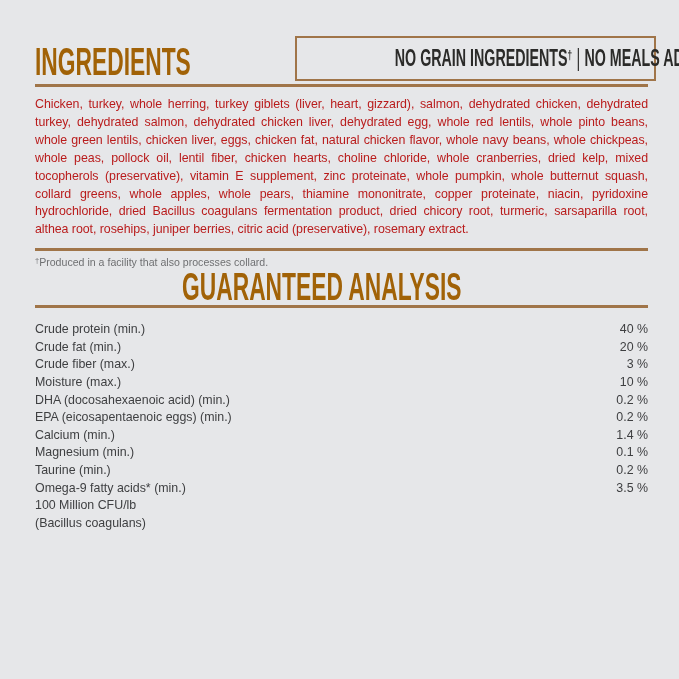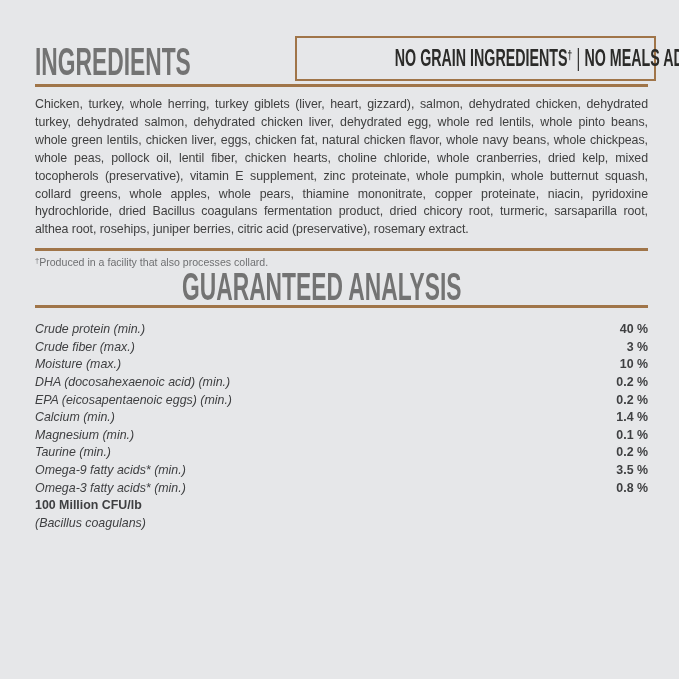--- a/index.html
+++ b/index.html
@@ -25,21 +25,21 @@
   .condensed {
     display: inline-block;
     transform: scaleX(0.60);
     transform-origin: 0 100%;
     white-space: nowrap;
   }
   h1.section-title {
     font-size: 38px;
     font-weight: 700;
     letter-spacing: 0px;
-    color: #737373;
+    color: #a16207;
     line-height: 1;
   }
   .badge-box {
     border: 2px solid #a07549;
     height: 45px;
     width: 361px;
     display: flex;
     align-items: center;
     justify-content: flex-start;
     margin-bottom: 0px;
@@ -69,21 +69,21 @@
     width: 613px;
   }
   .rule-header { margin-top: 3px; }
   
   .ingredients-body {
     margin-top: 9px;
     font-size: 12.4px;
     line-height: 17.9px;
     text-align: justify;
     letter-spacing: -0.05px;
-    color: #404040;
+    color: #b91c1c;
   }
   .rule-foot { margin-top: 9px; }
   .footnote {
     margin-top: 5px;
     font-size: 10.6px;
     color: #6f7072;
     letter-spacing: 0px;
   }
   .footnote sup { font-size: 70%; vertical-align: 3px; }
   
@@ -94,22 +94,22 @@
     width: 613px;
   }
   .ga-row {
     display: flex;
     justify-content: space-between;
     align-items: baseline;
     line-height: 17.6px;
     font-size: 12.4px;
     color: #3e3f41;
   }
-  .ga-label { text-align: left; font-style: italic; }
-  .ga-value { text-align: right; white-space: nowrap; font-weight: bold; }
+  .ga-label { text-align: left; }
+  .ga-value { text-align: right; white-space: nowrap; }
 </style>
 </head>
 <body>
 
 <div class="page">
 
   <div class="header-row">
     <h1 class="section-title">
       <span class="condensed">INGREDIENTS</span>
     </h1>
@@ -132,20 +132,24 @@
     </h1>
   </div>
   <div class="rule rule-ga"></div>
 
   <div class="ga-table">
       <div class="ga-row">
         <span class="ga-label">Crude protein (min.)</span>
         <span class="ga-value">40 %</span>
       </div>
       <div class="ga-row">
+        <span class="ga-label">Crude fat (min.)</span>
+        <span class="ga-value">20 %</span>
+      </div>
+      <div class="ga-row">
         <span class="ga-label">Crude fiber (max.)</span>
         <span class="ga-value">3 %</span>
       </div>
       <div class="ga-row">
         <span class="ga-label">Moisture (max.)</span>
         <span class="ga-value">10 %</span>
       </div>
       <div class="ga-row">
         <span class="ga-label">DHA (docosahexaenoic acid) (min.)</span>
         <span class="ga-value">0.2 %</span>
@@ -164,24 +168,20 @@
       </div>
       <div class="ga-row">
         <span class="ga-label">Taurine (min.)</span>
         <span class="ga-value">0.2 %</span>
       </div>
       <div class="ga-row">
         <span class="ga-label">Omega-9 fatty acids* (min.)</span>
         <span class="ga-value">3.5 %</span>
       </div>
       <div class="ga-row">
-        <span class="ga-label">Omega-3 fatty acids* (min.)</span>
-        <span class="ga-value">0.8 %</span>
-      </div>
-      <div class="ga-row">
         <span class="ga-value">100 Million CFU/lb</span>
       </div>
       <div class="ga-row">
         <span class="ga-label">(Bacillus coagulans)</span>
         <span class="ga-value"></span>
       </div>
     </div>
 
 </div>
 

